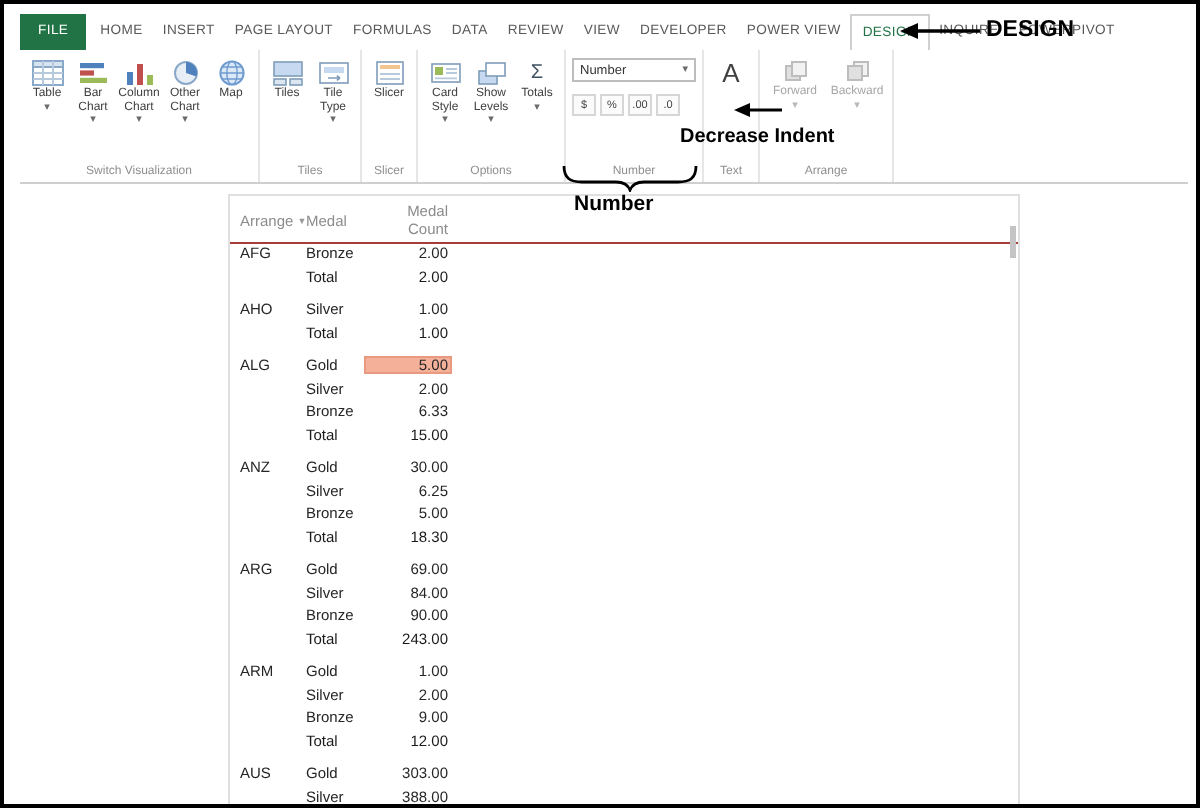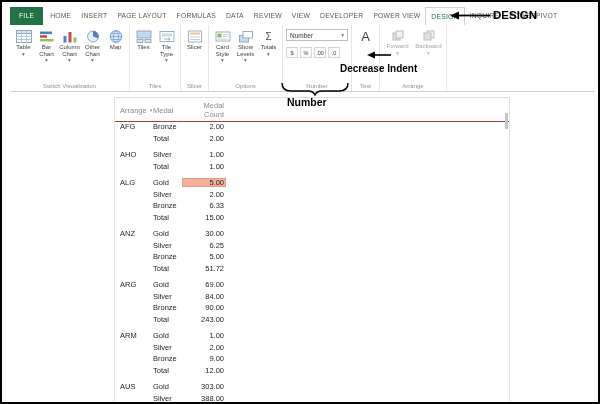--- a/index.html
+++ b/index.html
@@ -335,21 +335,21 @@
           <div class="c3">6.25</div>
         </div>
         <div class="trow">
           <div class="c1"></div>
           <div class="c2">Bronze</div>
           <div class="c3">5.00</div>
         </div>
         <div class="trow total">
           <div class="c1"></div>
           <div class="c2">Total</div>
-          <div class="c3">51.72</div>
+          <div class="c3">18.30</div>
         </div>
         <div class="ggap"></div>
         <div class="trow">
           <div class="c1">ARG</div>
           <div class="c2">Gold</div>
           <div class="c3">69.00</div>
         </div>
         <div class="trow">
           <div class="c1"></div>
           <div class="c2">Silver</div>

